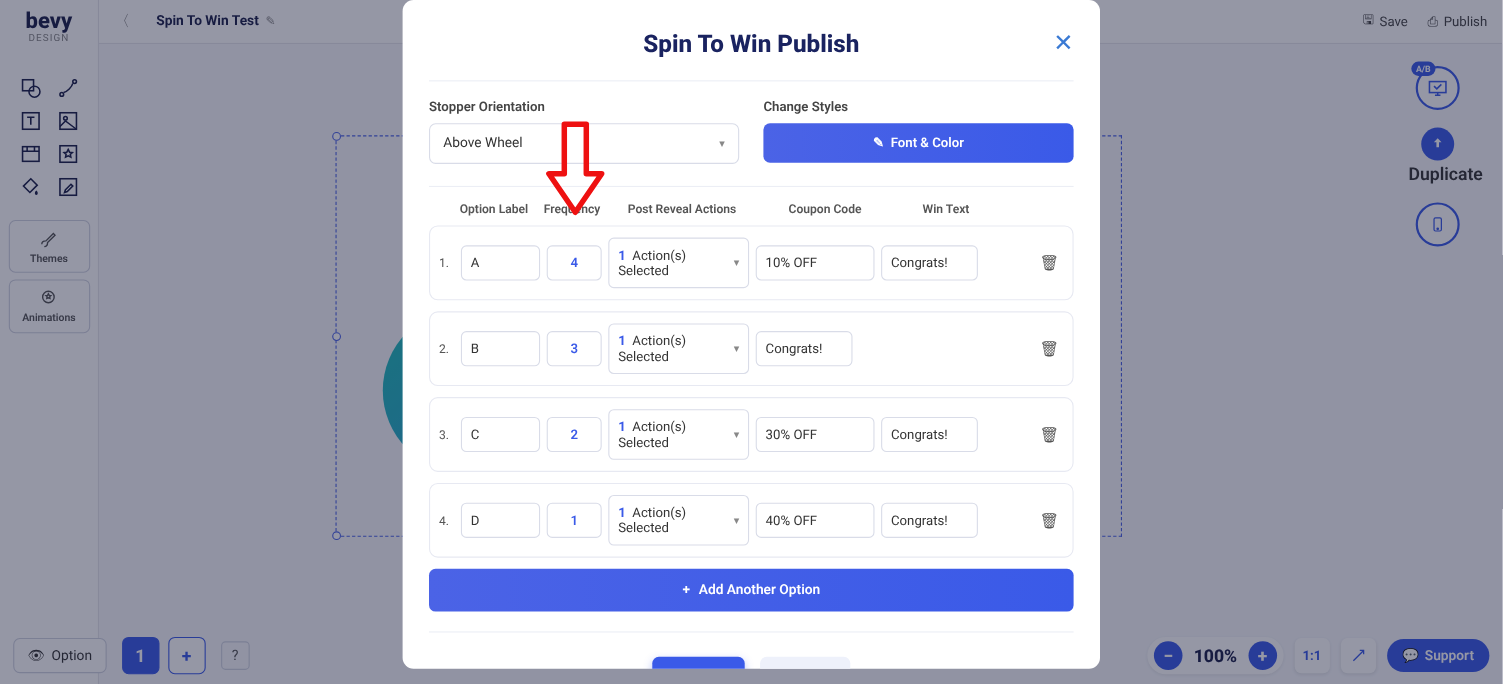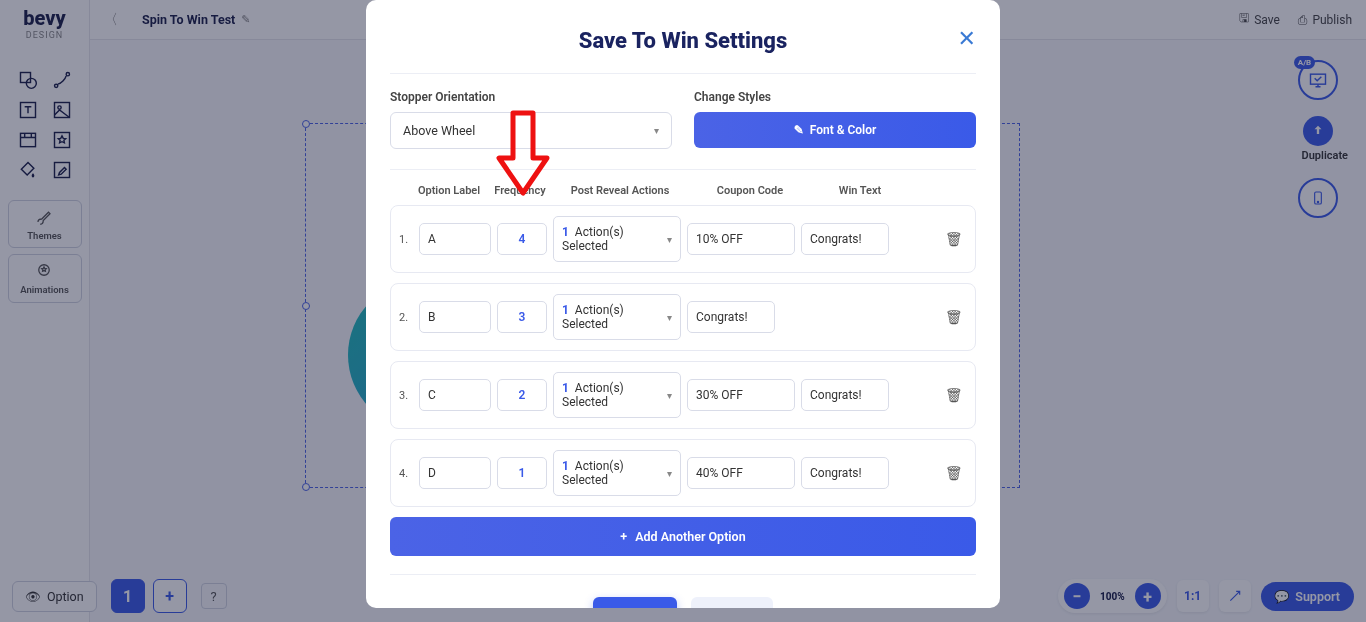--- a/index.html
+++ b/index.html
@@ -34,31 +34,31 @@
 
 .bottom-bar { position: absolute; left: 0; right: 0; bottom: 0; height: 52px; display: flex; align-items: center; padding: 0 12px; }
 .preview-btn { background: #fff; border: 1px solid #d0d3e0; border-radius: 6px; padding: 7px 12px; font-size: 12.5px; color: #333; display: flex; align-items: center; gap: 6px; cursor: pointer; }
 .state-btns { display: flex; gap: 8px; margin-left: 14px; }
 .state-btn { width: 34px; height: 34px; border: 1.5px solid #3a5ae8; border-radius: 6px; display: flex; align-items: center; justify-content: center; font-weight: 700; color: #fff; background: #3a5ae8; cursor: pointer; }
 .state-btn.plus { background: #fff; color: #3a5ae8; }
 .help-btn { width: 26px; height: 26px; border: 1px solid #cfd3e0; border-radius: 4px; display: flex; align-items: center; justify-content: center; margin-left: 14px; font-size: 13px; color: #555; cursor: pointer; }
 .zoom-group { margin-left: auto; display: flex; align-items: center; gap: 10px; }
 .zoom-pill { background: #fff; border-radius: 30px; padding: 4px 6px; display: flex; align-items: center; gap: 10px; box-shadow: 0 1px 3px rgba(0,0,0,.08); }
 .zoom-circ { width: 26px; height: 26px; background: #3a5ae8; color: #fff; border-radius: 50%; display: flex; align-items: center; justify-content: center; font-weight: 800; cursor: pointer; }
-.zoom-val { font-weight: 800; color: #1a1f4a; font-size: 10px; }
+.zoom-val { font-weight: 800; color: #1a1f4a; font-size: 16px; }
 .zoom-sq { width: 32px; height: 32px; background: #fff; border-radius: 6px; box-shadow: 0 1px 3px rgba(0,0,0,.08); display: flex; align-items: center; justify-content: center; color: #3a5ae8; font-size: 12px; font-weight: 700; cursor: pointer; }
 .support-btn { background: #3a5ae8; color: #fff; border-radius: 18px; padding: 7px 14px; font-size: 12.5px; font-weight: 600; display: flex; align-items: center; gap: 5px; cursor: pointer; }
 
 
 .float-right { position: absolute; right: 18px; top: 60px; display: flex; flex-direction: column; align-items: center; gap: 16px; }
 .float-btn { width: 40px; height: 40px; border-radius: 50%; background: #fff; border: 2px solid #3a5ae8; display: flex; align-items: center; justify-content: center; color: #3a5ae8; cursor: pointer; position: relative; }
 .float-badge { position: absolute; top: -6px; left: -6px; background: #3a5ae8; color: #fff; font-size: 8px; padding: 2px 4px; border-radius: 8px; font-weight: 700; }
 .dup-stack { display: flex; flex-direction: column; align-items: center; gap: 3px; }
 .dup-btn { width: 30px; height: 30px; background: #3a5ae8; border-radius: 50%; color: #fff; display: flex; align-items: center; justify-content: center; cursor: pointer; }
-.dup-lbl { font-size: 11px; color: #333; font-weight: 600; padding-left: 14px; }
+.dup-lbl { font-size: 16px; color: #333; font-weight: 600; padding-left: 14px; }
 
 
 .overlay { position: absolute; inset: 0; background: rgba(20, 25, 55, 0.45); }
 .modal { position: absolute; left: 50%; top: 0; transform: translateX(-50%); width: 634px; background: #fff; border-radius: 10px; padding: 18px 24px 20px; height: 608px; overflow: hidden; }
 .modal-head { display: flex; align-items: center; justify-content: center; position: relative; padding: 10px 0 20px; }
 .modal-title { font-size: 22px; font-weight: 800; color: #1a2360; }
 .close-x { position: absolute; right: 0; top: 8px; color: #3a7ad4; font-size: 22px; cursor: pointer; font-weight: 300; }
 .hr { border: none; border-top: 1px solid #eceef5; margin: 0; }
 
 .row-top { display: flex; gap: 22px; padding: 16px 0 20px; }
@@ -252,21 +252,21 @@
         <span>💬</span>
         <span>Support</span>
       </div>
   </div>
 </div>
 
 <div class="overlay"></div>
 
 <div class="modal">
   <div class="modal-head">
-    <div class="modal-title">Save To Win Settings</div>
+    <div class="modal-title">Spin To Win Publish</div>
     <div class="close-x">✕</div>
   </div>
   <hr class="hr">
 
   <div class="row-top">
     <div class="stopper-col">
       <div class="sec-label">Stopper Orientation</div>
       <div class="select-box">
         <span>Above Wheel</span>
         <span class="chev-d">▾</span>

